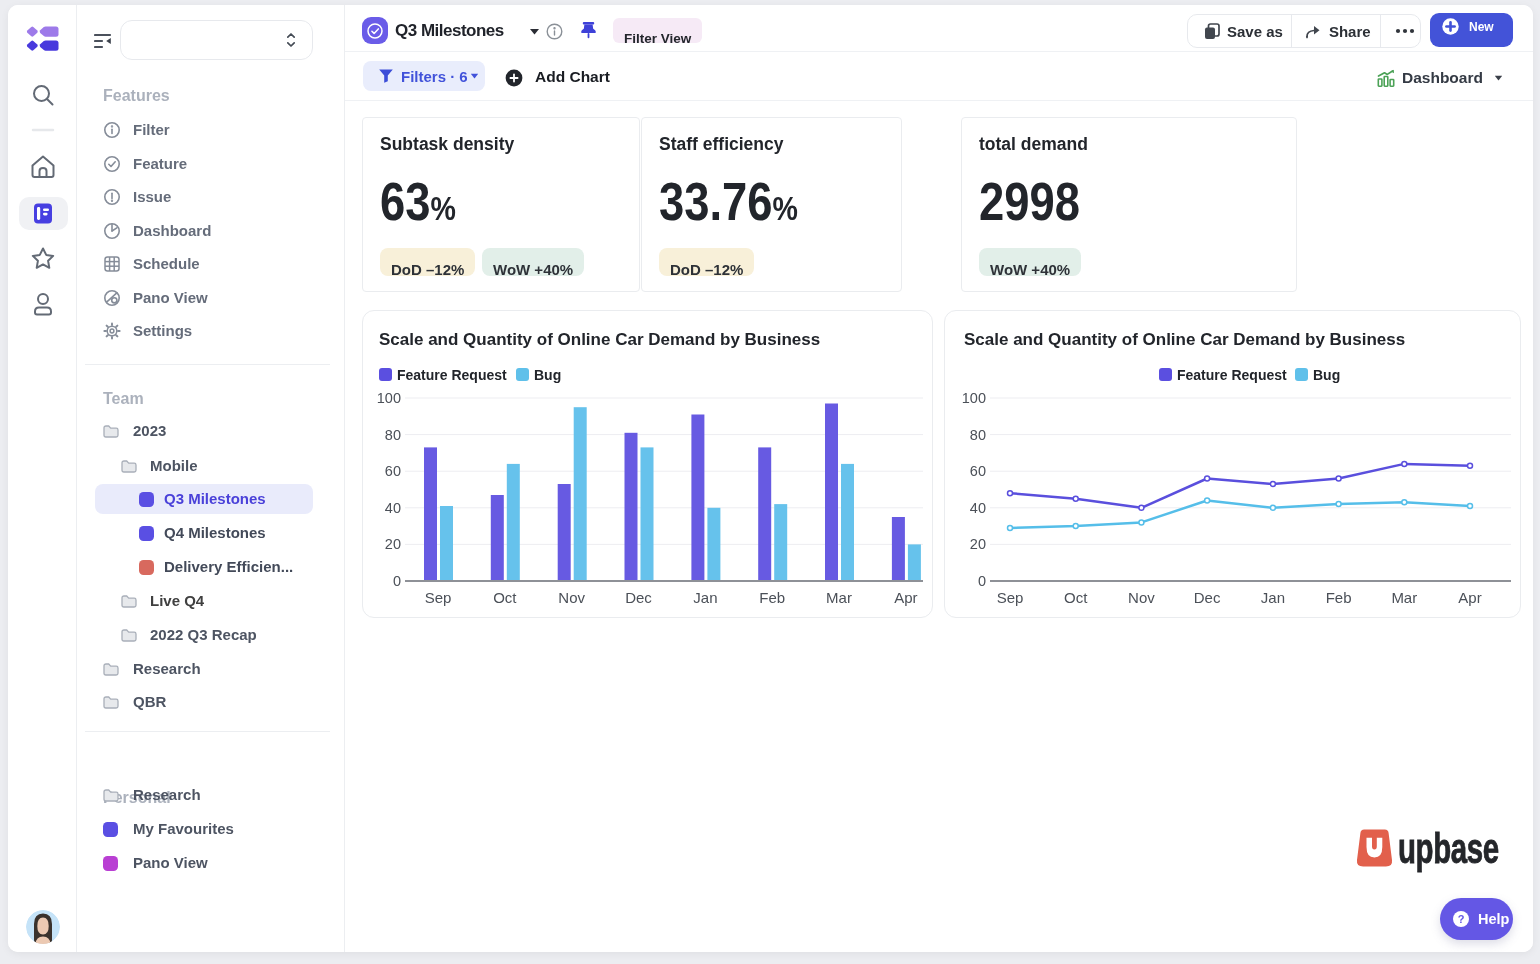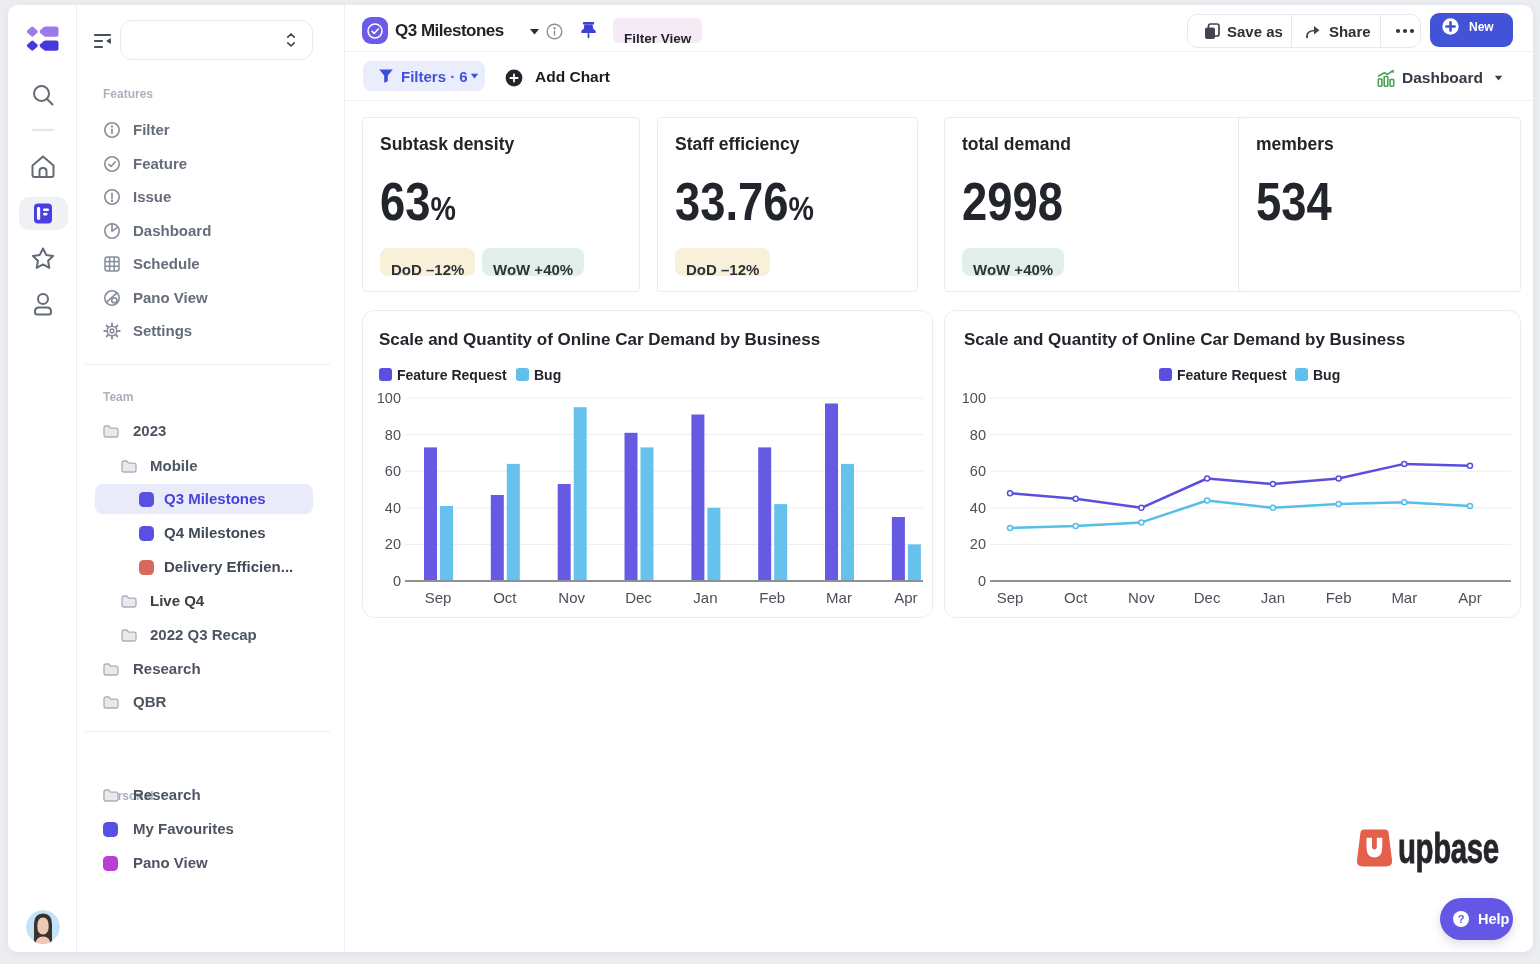--- a/index.html
+++ b/index.html
@@ -10,21 +10,21 @@
          box-shadow:0 2px 8px rgba(0,0,0,.06); }
   .abs { position:absolute; }
   
   #rail { position:absolute; left:0; top:0; width:69px; height:100%;
           border-right:1px solid #eceef1; background:#fff; }
   #sidebar { position:absolute; left:69px; top:0; width:268px; height:100%;
              border-right:1px solid #eceef1; background:#fff; }
   #main { position:absolute; left:337px; top:0; right:0; height:100%; background:#fff; }
   .sideitem { position:absolute; height:22px; line-height:22px; font-size:15px;
               font-weight:bold; color:#656c7a; }
-  .slabel { position:absolute; font-size:12px; color:#abb1bc; font-weight:bold; }
+  .slabel { position:absolute; font-size:16px; color:#abb1bc; font-weight:bold; }
   .sq { position:absolute; width:15px; height:15px; border-radius:4.5px; }
   svg { display:block; }
   .chip { position:absolute; font-size:15px; font-weight:bold; color:#2e3238;
           height:28px; line-height:28px; border-radius:8px; padding:8px 11px; }
   .kcard { position:absolute; top:112px; height:175px; background:#fff;
            border:1px solid #eaecef; border-radius:4px; }
   .ktitle { position:absolute; left:17px; top:16px; font-size:17.5px; font-weight:bold; color:#22252b; }
   .knum { position:absolute; left:17px; top:61px; font-size:54px; font-weight:bold;
           color:#22252b; transform:scaleX(.84); transform-origin:left top;
           letter-spacing:0; line-height:44px; white-space:nowrap; }
@@ -309,33 +309,29 @@
         <path d="M0.8 0.8 L4.5 5.5 L8.2 0.8 Z" fill="#3a3f48"></path>
       </svg>
     <div class="abs" style="left:0;top:95px;width:1188px;height:1px;background:#eff1f4"></div>
 
     <div class="kcard" style="left:17px;width:278px">
       <div class="ktitle">Subtask density</div>
       <div class="knum">63<span class="pct">%</span></div>
       <div class="chip" style="left:17px;top:130px;background:#f8f0d9">DoD –12%</div>
       <div class="chip" style="left:119px;top:130px;background:#e2efe9">WoW +40%</div>
     </div>
-    <div class="kcard" style="left:312px;width:261px">
+    <div class="kcard" style="left:296px;width:261px">
       <div class="ktitle">Staff efficiency</div>
       <div class="knum">33.76<span class="pct">%</span></div>
       <div class="chip" style="left:17px;top:130px;background:#f8f0d9">DoD –12%</div>
     </div>
-    <div class="kcard" style="left:599px;width:336px">
+    <div class="kcard" style="left:616px;width:336px">
       <div class="ktitle">total demand</div>
       <div class="knum">2998</div>
       <div class="chip" style="left:17px;top:130px;background:#e2efe9">WoW +40%</div>
-    </div>
-    <div class="kcard" style="left:893px;width:283px">
-      <div class="ktitle">members</div>
-      <div class="knum">534</div>
     </div>
 
     <div class="ccard" style="left:17px;width:571px">
       <svg width="569" height="306" viewBox="0 0 569 306" font-family="Liberation Sans, sans-serif">
         <text x="16" y="34" font-size="17" font-weight="bold" fill="#22252b">Scale and Quantity of Online Car Demand by Business</text>
         <rect x="16" y="57" width="13" height="13" rx="3" fill="#5b4fe0"></rect>
         <text x="34" y="69" font-size="14" font-weight="bold" fill="#22252b">Feature Request</text>
         <rect x="153" y="57" width="13" height="13" rx="3" fill="#5fc0ea"></rect>
         <text x="171" y="69" font-size="14" font-weight="bold" fill="#22252b">Bug</text>
         <g stroke="#ededf1">

